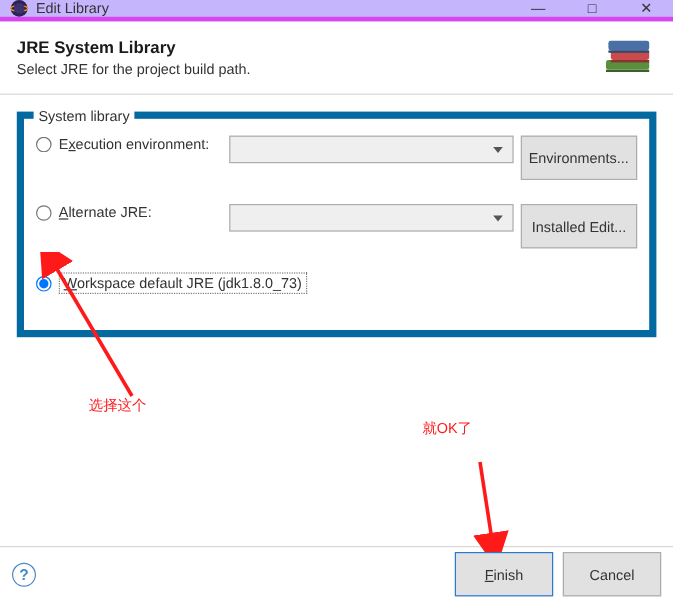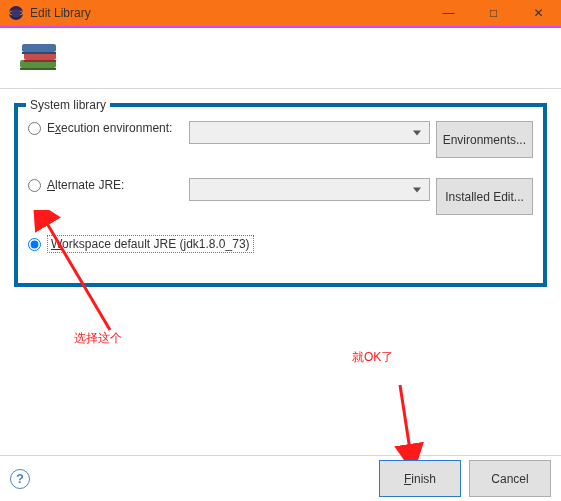--- a/index.html
+++ b/index.html
@@ -6,23 +6,23 @@
 body {
   font-family: "Microsoft YaHei", "Segoe UI", Tahoma, sans-serif;
   font-size: 12px;
   background: #fff;
   width: 561px;
   height: 501px;
   overflow: hidden;
   position: relative;
 }
 .titlebar {
-  height: 28px;
-  background: #f97316;
-  border-bottom: 2px solid #d946ef;
+  height: 18px;
+  background: #c4b5fd;
+  border-bottom: 4px solid #d946ef;
   display: flex;
   align-items: center;
   padding-left: 8px;
 }
 .titlebar .eclipse-icon {
   width: 16px; height: 16px;
   margin-right: 6px;
   display: inline-block;
 }
 .titlebar .title { flex: 1; color: #333; }
@@ -42,21 +42,21 @@
   align-items: center;
 }
 .header-text { flex: 1; }
 .header h2 { font-size: 14px; font-weight: bold; color: #1a1a1a; margin-bottom: 4px; }
 .header .subtitle { font-size: 12px; color: #333; }
 .books-icon { width: 48px; height: 40px; }
 .content {
   padding: 14px;
 }
 .groupbox {
-  border: 4px solid #0369a1;
+  border: 6px solid #0369a1;
   padding: 14px 10px 10px 10px;
   position: relative;
 }
 .groupbox .legend {
   position: absolute;
   top: -9px;
   left: 8px;
   background: #fff;
   padding: 0 4px;
   font-size: 12px;
@@ -163,20 +163,24 @@
   </span>
   <span class="title">Edit Library</span>
   <div class="winbtns">
     <div class="winbtn">—</div>
     <div class="winbtn">□</div>
     <div class="winbtn">✕</div>
   </div>
 </div>
 
 <div class="header">
+  <div class="header-text">
+    <h2>JRE System Library</h2>
+    <div class="subtitle">Select JRE for the project build path.</div>
+  </div>
   <span class="books-icon">
     <svg viewBox="0 0 48 40">
       <rect x="6" y="22" width="36" height="8" rx="2" fill="#5a8f3d"></rect>
       <rect x="10" y="14" width="32" height="8" rx="2" fill="#c94b4b"></rect>
       <rect x="8" y="6" width="34" height="8" rx="2" fill="#4a6fa5"></rect>
       <rect x="6" y="30" width="36" height="2" fill="#3d6128"></rect>
       <rect x="10" y="22" width="32" height="2" fill="#8a3232"></rect>
       <rect x="8" y="14" width="34" height="2" fill="#2d4a73"></rect>
     </svg>
   </span>

